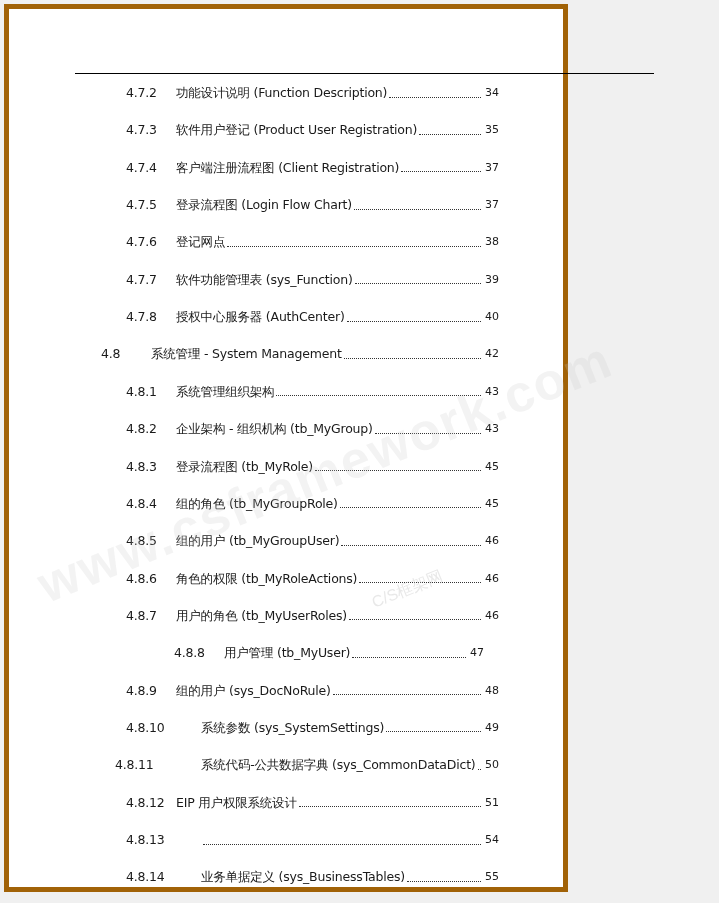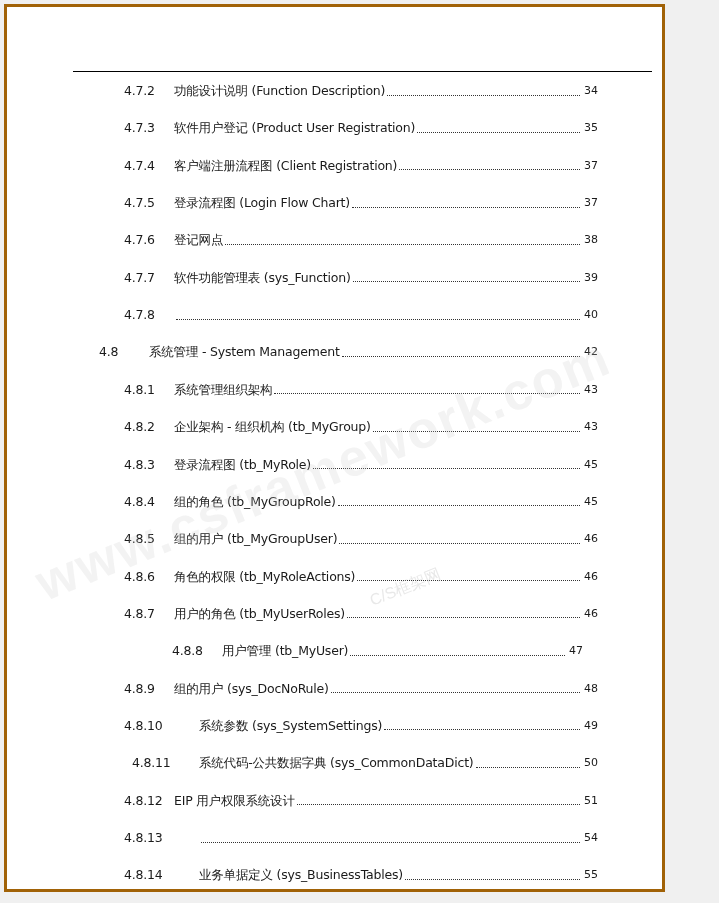--- a/index.html
+++ b/index.html
@@ -1,22 +1,22 @@
 <!DOCTYPE html>
 <html><head>
 <meta charset="utf-8">
 <style>
   html, body { margin:0; padding:0; }
   body {
     width:719px; height:903px; background:#f0f0f0; position:relative; overflow:hidden;
     font-family: "DejaVu Sans", "Liberation Sans", sans-serif; color:#1a1a1a;
   }
   .page {
-    position:absolute; left:4px; top:4px; width:661px; height:888px;
-    background:#ffffff; border:3px solid #a16207; box-sizing:border-box;
+    position:absolute; left:4px; top:4px; width:564px; height:888px;
+    background:#ffffff; border:5px solid #a16207; box-sizing:border-box;
   }
   .rule { position:absolute; left:66px; top:64px; width:579px; height:1px; background:#000; }
   .toc { position:absolute; left:0; top:0; width:100%; }
   .row {
     position:absolute; height:20px; display:flex; align-items:center;
     font-size:12.5px; line-height:20px; white-space:nowrap;
   }
   .num { position:absolute; font-size:12.5px; letter-spacing:-0.2px; }
   .entry { position:absolute; display:flex; align-items:center; right:64px; }
   .title { flex:0 0 auto; letter-spacing:-0.2px; }
@@ -86,20 +86,21 @@
         <span class="num" style="left: 117px;">4.7.7</span>
         <div class="entry" style="left: 167px;">
           <span class="title">软件功能管理表 (sys_Function)</span>
           <span class="leader"></span>
           <span class="pg">39</span>
         </div>
       </div>
       <div class="row" style="top: 298.1px; left: 0px; right: 0px;">
         <span class="num" style="left: 117px;">4.7.8</span>
         <div class="entry" style="left: 167px;">
+          <span class="title">授权中心服务器 (AuthCenter)</span>
           <span class="leader"></span>
           <span class="pg">40</span>
         </div>
       </div>
       <div class="row" style="top: 335.45px; left: 0px; right: 0px; text-decoration: underline;">
         <span class="num" style="left: 92px;">4.8</span>
         <div class="entry" style="left: 142px;">
           <span class="title">系统管理 - System Management</span>
           <span class="leader"></span>
           <span class="pg">42</span>
@@ -179,21 +180,21 @@
       </div>
       <div class="row" style="top: 708.95px; left: 0px; right: 0px;">
         <span class="num" style="left: 117px;">4.8.10</span>
         <div class="entry" style="left: 192px;">
           <span class="title">系统参数 (sys_SystemSettings)</span>
           <span class="leader"></span>
           <span class="pg">49</span>
         </div>
       </div>
       <div class="row" style="top: 746.3px; left: 0px; right: 0px;">
-        <span class="num" style="left: 125px;">4.8.11</span>
+        <span class="num" style="left: 106px;">4.8.11</span>
         <div class="entry" style="left: 192px;">
           <span class="title">系统代码-公共数据字典 (sys_CommonDataDict)</span>
           <span class="leader"></span>
           <span class="pg">50</span>
         </div>
       </div>
       <div class="row" style="top: 783.65px; left: 0px; right: 0px;">
         <span class="num" style="left: 117px;">4.8.12</span>
         <div class="entry" style="left: 167px;">
           <span class="title">EIP 用户权限系统设计</span>

